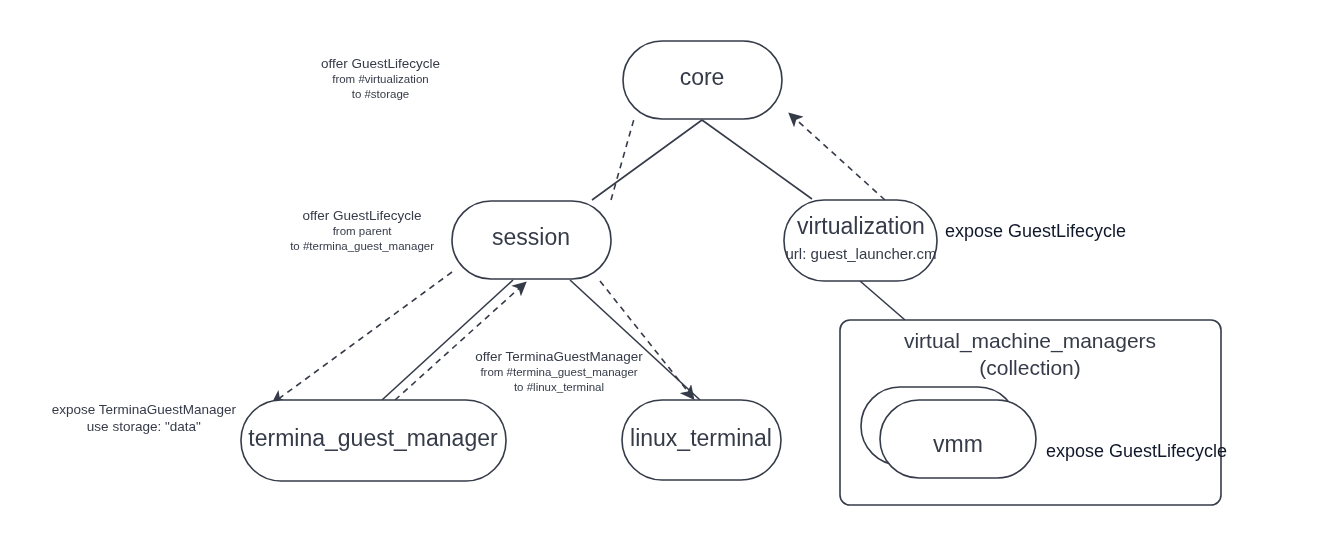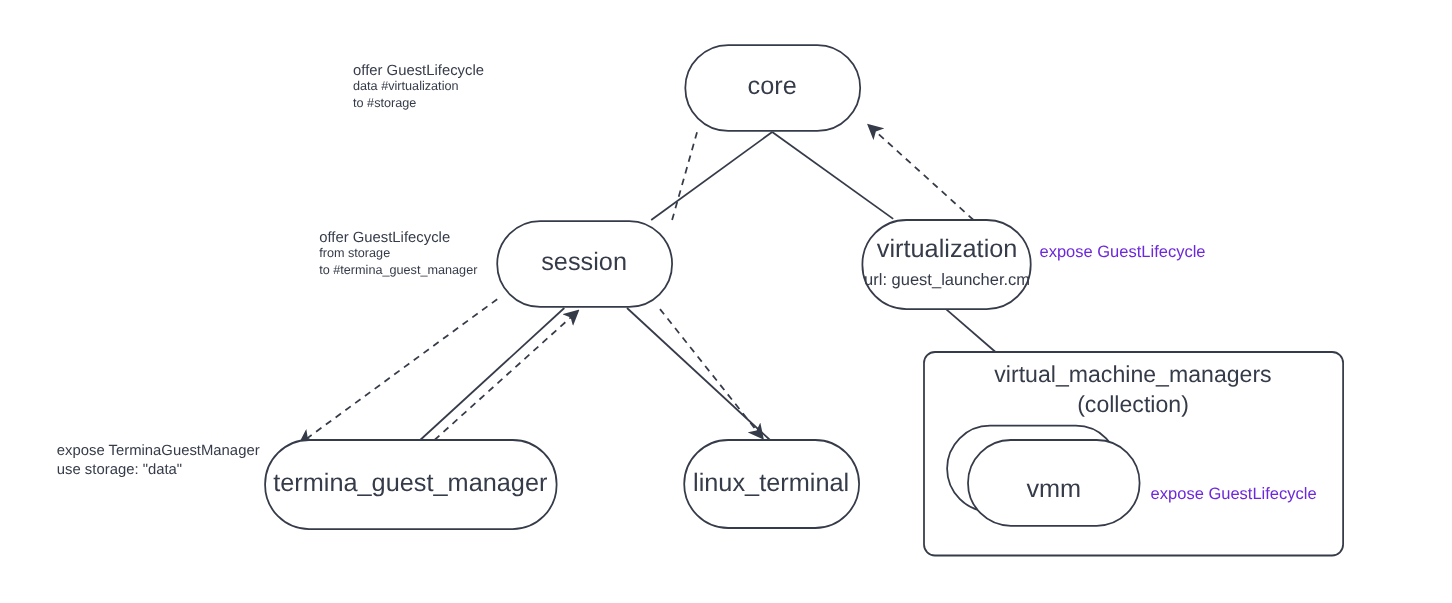--- a/index.html
+++ b/index.html
@@ -76,27 +76,27 @@
     white-space: nowrap;
   }
   .ann .l1 {
     font-size: 13.5px;
     display: block;
   }
   .ann .l2, .ann .l3 {
     font-size: 11.5px;
     display: block;
   }
-  .ann.right-align { text-align: left; }
+  .ann.right-align { text-align: center; }
   .ann.center-align { text-align: center; }
   .ann-single {
     position: absolute;
     font-family: "Liberation Sans", sans-serif;
-    color: #6d28d9;
-    font-size: 15px;
+    color: #0f172a;
+    font-size: 18px;
     white-space: nowrap;
   }
 </style>
 </head>
 <body>
 
 <div id="diagram-root">
 
   <svg class="canvas" viewBox="0 0 1320 548">
     <defs>
@@ -171,30 +171,35 @@
     </g>
 
     <g>
       <rect class="node-rect" x="622" y="400" width="159" height="80" rx="40" ry="40"></rect>
       <text class="node-label" x="701" y="440">linux_terminal</text>
     </g>
   </svg>
 
   <div class="ann right-align" style="left:440px; top:55px; transform:translateX(-100%);">
     <span class="l1">offer GuestLifecycle</span>
-    <span class="l2">data #virtualization</span>
+    <span class="l2">from #virtualization</span>
     <span class="l3">to #storage</span>
   </div>
 
   <div class="ann right-align" style="left:434px; top:207px; transform:translateX(-100%);">
     <span class="l1">offer GuestLifecycle</span>
-    <span class="l2">from storage</span>
+    <span class="l2">from parent</span>
     <span class="l3">to #termina_guest_manager</span>
   </div>
 
+  <div class="ann center-align" style="left:559px; top:348px; transform:translateX(-50%);">
+    <span class="l1">offer TerminaGuestManager</span>
+    <span class="l2">from #termina_guest_manager</span>
+    <span class="l3">to #linux_terminal</span>
+  </div>
 
   <div class="ann right-align" style="left:236px; top:401px; transform:translateX(-100%);">
     <span class="l1">expose TerminaGuestManager</span>
     <span class="l1">use storage: "data"</span>
   </div>
 
   <div class="ann-single" style="left:945px; top:221px;">
     <span>expose GuestLifecycle</span>
   </div>
 

